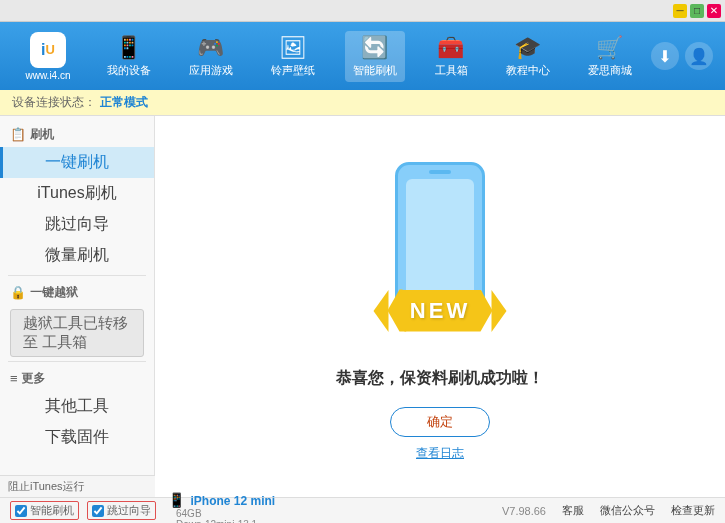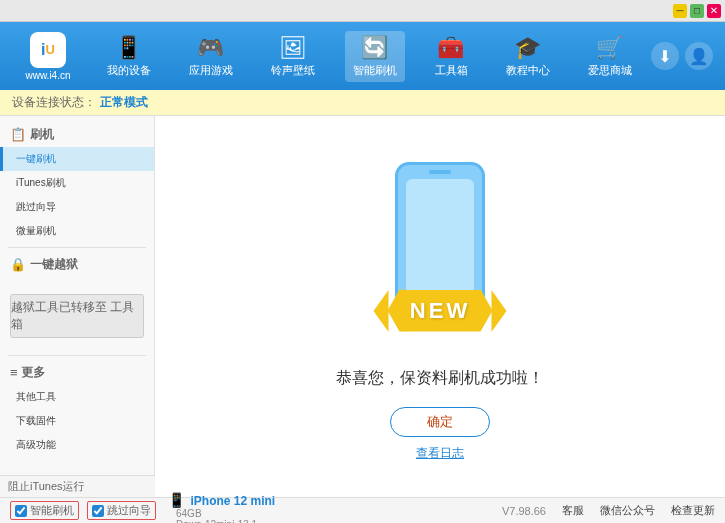--- a/index.html
+++ b/index.html
@@ -127,43 +127,44 @@
       display: flex;
       align-items: center;
       padding: 4px 10px;
       font-size: 12px;
       color: #666;
       font-weight: bold;
     }
     .sidebar-section-title .icon { margin-right: 4px; font-size: 13px; }
     .sidebar-item {
       padding: 5px 16px;
-      font-size: 10px;
+      font-size: 16px;
       color: #444;
       cursor: pointer;
       position: relative;
+      text-align: center;
     }
     .sidebar-item.active {
       background: #d0eaf8;
       color: #2085d4;
       border-left: 3px solid #2085d4;
       padding-left: 13px;
     }
     .sidebar-divider {
       border-top: 1px solid #e0e0e0;
       margin: 4px 8px;
     }
 
     .sidebar-jailbreak-box {
-      margin: 17px 10px;
+      margin: 4px 10px;
       background: #e8e8e8;
       border: 1px solid #ccc;
       border-radius: 3px;
-      padding: 4px 0;
-      font-size: 12px;
+      padding: 4px 12px;
+      font-size: 15px;
       color: #666;
       display: flex;
       align-items: flex-start;
     }
 
     
     .content {
       flex: 1;
       display: flex;
       flex-direction: column;
@@ -218,21 +219,21 @@
       transform: translateX(-50%);
       width: 22px; height: 4px;
       background: #5bb8f0;
       border-radius: 2px;
     }
 
     .success-msg {
       font-size: 16px;
       color: #333;
       margin-bottom: 18px;
-      font-weight: normal;
+      font-weight: bold;
     }
 
     .confirm-btn {
       width: 100px;
       height: 30px;
       background: white;
       border: 1px solid #2085d4;
       border-radius: 15px;
       color: #c2410c;
       font-size: 13px;
@@ -405,23 +406,20 @@
     <div class="sidebar-divider"></div>
     <div class="sidebar-section-title">
       <span class="icon">≡</span>
       <span>更多</span>
     </div>
     <div class="sidebar-item">
       <span>其他工具</span>
     </div>
     <div class="sidebar-item">
       <span>下载固件</span>
-    </div>
-    <div class="sidebar-item">
-      <span>高级功能</span>
     </div>
   </div>
 
   <div class="content">
     <div class="success-illustration">
 
       <div class="phone-shape">
         <div class="phone-speaker"></div>
         <div class="phone-screen"></div>
         <div class="phone-home"></div>

